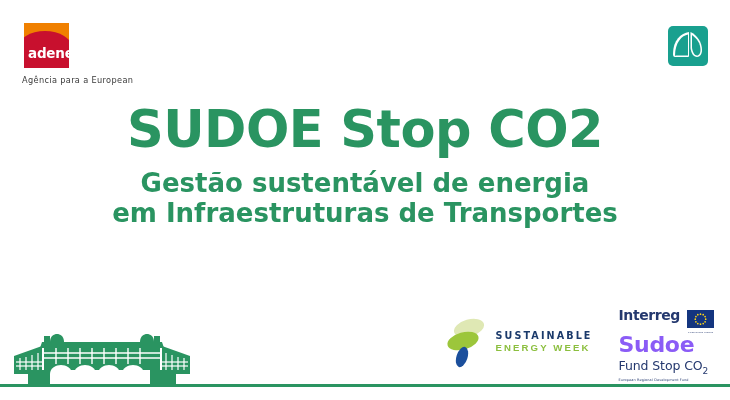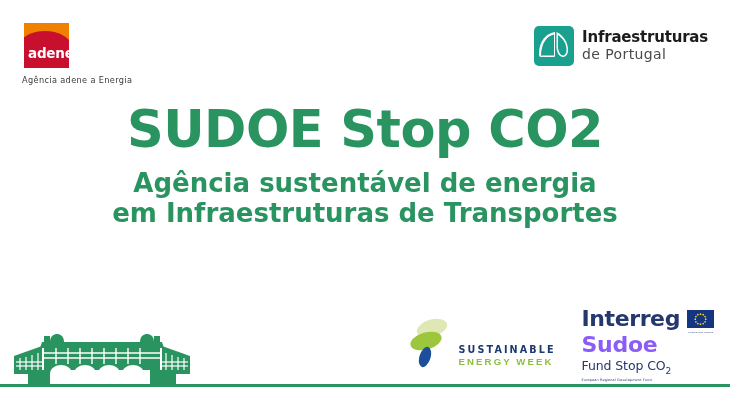--- a/index.html
+++ b/index.html
@@ -140,21 +140,21 @@
     right: 16px;
     bottom: 18px;
     display: flex;
     align-items: flex-start;
     gap: 26px;
   }
 
   
   .sew {
     display: flex;
-    align-items: flex-end;
+    align-items: center;
     gap: 6px;
     padding-top: 8px;
   }
   .sew-mark { width: 46px; height: 52px; flex: 0 0 auto; }
   .sew-text { line-height: 1.25; }
   .sew-text .l1 {
     font-size: 9.6px;
     font-weight: 700;
     color: #1b3a6b;
     letter-spacing: 2.1px;
@@ -169,21 +169,21 @@
   }
 
   
   .interreg { line-height: 1; }
   .interreg-row {
     display: flex;
     align-items: flex-start;
     gap: 7px;
   }
   .interreg-word {
-    font-size: 22px;
+    font-size: 14px;
     font-weight: 700;
     color: #24386e;
     letter-spacing: -0.4px;
     font-family: "DejaVu Sans", sans-serif;
   }
   .eu-flag {
     width: 27px;
     height: 18px;
     flex: 0 0 auto;
     margin-top: 2px;
@@ -248,42 +248,38 @@
 <div class="slide">
 
   <div class="top-bar">
 
     <div class="adene-logo">
       <div class="adene-mark">
         <div class="orange"></div>
         <div class="curve"></div>
         <div class="word">adene</div>
       </div>
-      <div class="adene-tag">Agência adene a Energia</div>
+      <div class="adene-tag">Agência para a European</div>
     </div>
 
     <div class="ip-logo">
       <svg class="ip-mark" viewBox="0 0 40 40">
         <rect x="0" y="0" width="40" height="40" rx="5" fill="#19a08f"></rect>
         <path d="M5 28 C5 14 13 7 21 6 L21 30 C21 31 20 31 19 31 L7 31 C5.6 31 5 30 5 28 Z" fill="#ffffff"></path>
         <path d="M7 30 C7 16 14 9.5 20 8.5 L20 29.5 L7.8 29.5 Z" fill="#19a08f"></path>
         <path d="M22.5 6 C29 9 34 16 34 24 C34 28 32 31 29 31 C25.5 31 23 27 22.5 22 Z" fill="#ffffff"></path>
         <path d="M24 9 C29 12.5 32.5 17.5 32.5 24 C32.5 27 31 29.5 29 29.5 C26.5 29.5 24.5 26 24 21.5 Z" fill="#19a08f"></path>
       </svg>
-      <div class="ip-text">
-        <div class="l1">Infraestruturas</div>
-        <div class="l2">de  Portugal</div>
-      </div>
     </div>
   </div>
 
   <div class="headings">
     <div class="title-main">SUDOE Stop CO2</div>
     <div class="subtitle">
-      <div>Agência sustentável de energia</div>
+      <div>Gestão sustentável de energia</div>
       <div>em Infraestruturas de Transportes</div>
     </div>
   </div>
 
   <div class="bottom-logos">
 
     <div class="sew">
       <svg class="sew-mark" viewBox="0 0 46 52">
         <ellipse cx="25" cy="12" rx="15.5" ry="8.5" fill="#dfe8b4" transform="rotate(-16 25 12)"></ellipse>
         <ellipse cx="19" cy="25" rx="16" ry="8.5" fill="#9cc63b" transform="rotate(-16 19 25)"></ellipse>

